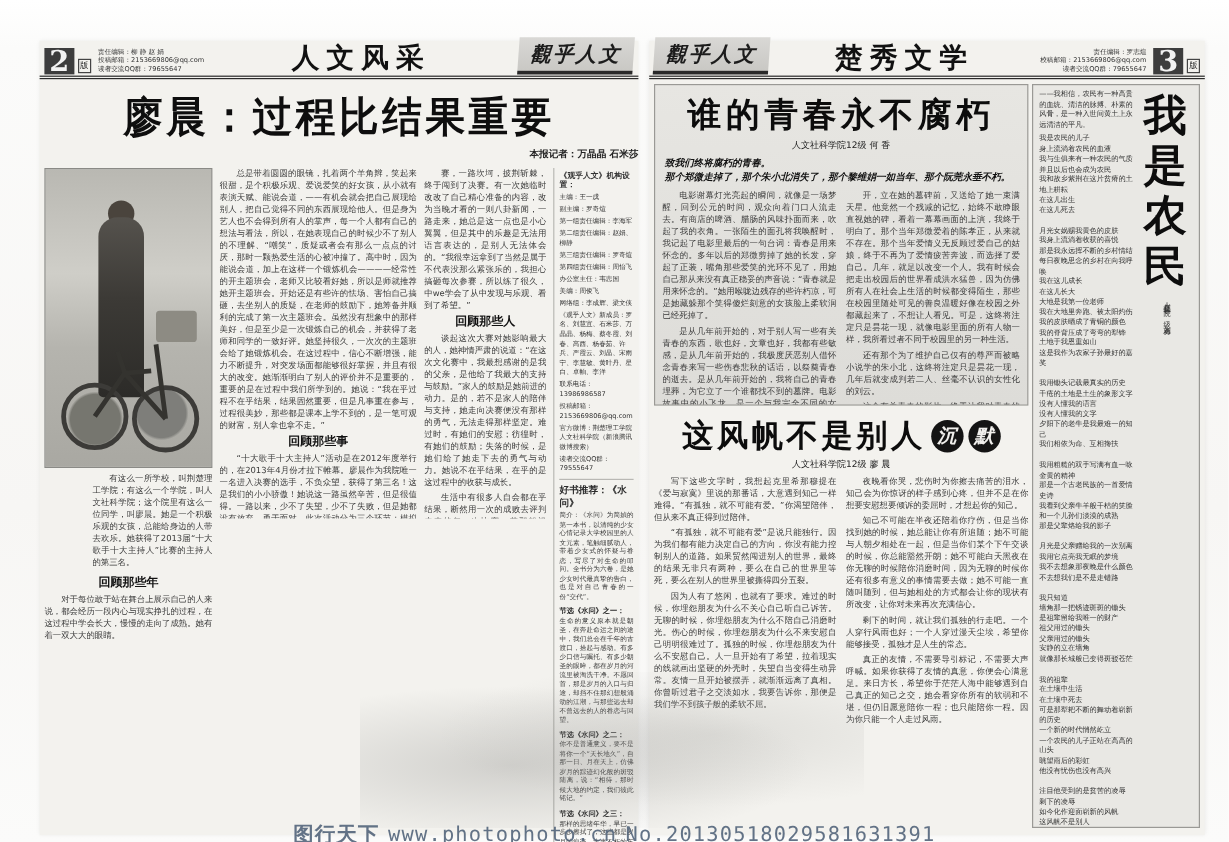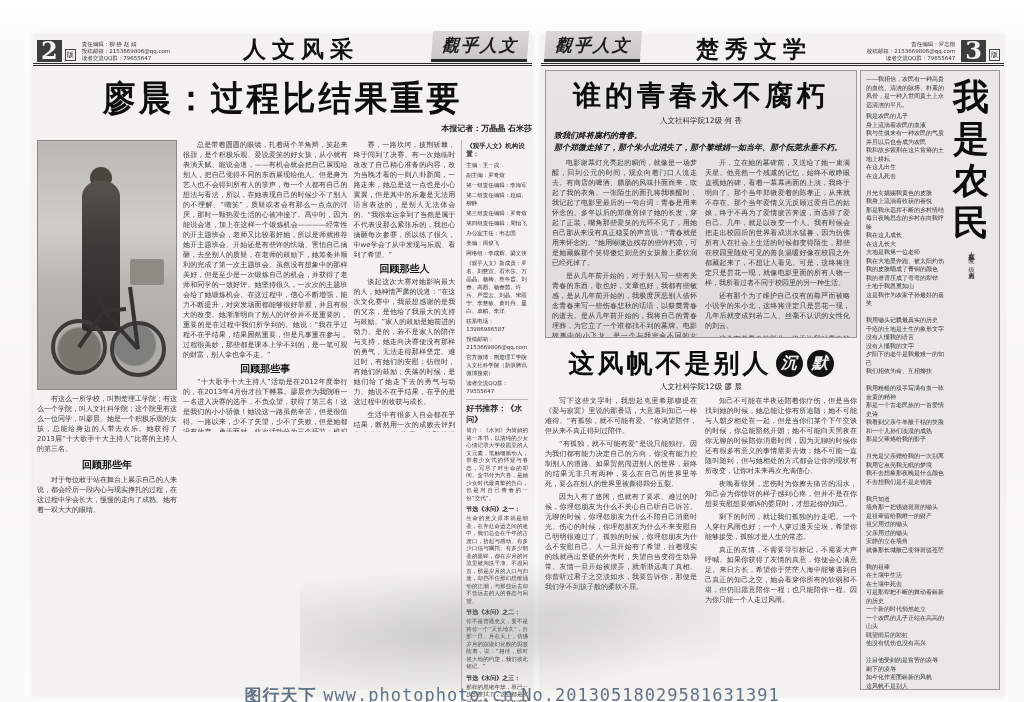--- a/index.html
+++ b/index.html
@@ -113,21 +113,21 @@
         <div class="photo">
           <div class="head"></div>
           <div class="fig"></div>
           <div class="basket"></div>
           <svg width="138" height="248" viewBox="0 0 138 248">
             <circle cx="41" cy="206" r="26" fill="none" stroke="#3c3b38" stroke-width="4"></circle>
             <circle cx="100" cy="208" r="26" fill="none" stroke="#3c3b38" stroke-width="4"></circle>
             <path d="M41 206 L66 170 L100 208 M66 170 L88 168 M60 152 L66 170 M92 146 L100 208" stroke="#34332f" stroke-width="4" fill="none"></path>
           </svg>
         </div>
-        <div class="bodytext" style="margin-top:4px;">
+        <div class="bodytext" style="margin-top:4px;margin-left:40px;">
           <p>有这么一所学校，叫荆楚理工学院；有这么一个学院，叫人文社科学院；这个院里有这么一位同学，叫廖晨。她是一个积极乐观的女孩，总能给身边的人带去欢乐。她获得了2013届“十大歌手十大主持人”比赛的主持人的第三名。</p>
         </div>
         <div class="subhead">回顾那些年</div>
         <div class="bodytext">
           <p>对于每位敢于站在舞台上展示自己的人来说，都会经历一段内心与现实挣扎的过程，在这过程中学会长大，慢慢的走向了成熟。她有着一双大大的眼睛。</p>
         </div>
       </div>
 
       <div class="p2-c2 topgrid bodytext">
         <p>总是带着圆圆的眼镜，扎着两个羊角辫，笑起来很甜，是个积极乐观、爱说爱笑的好女孩，从小就有表演天赋、能说会道，——有机会就会把自己展现给别人，把自己觉得不同的东西展现给他人。但是身为艺人也不会得到所有人的掌声，每一个人都有自己的想法与看法，所以，在她表现自己的时候少不了别人的不理解、“嘲笑”，质疑或者会有那么一点点的讨厌，那时一颗热爱生活的心被冲撞了。高中时，因为能说会道，加上在这样一个锻炼机会————经常性的开主题班会，老师又比较看好她，所以是师就推荐她开主题班会。开始还是有些许的怯场、害怕自己搞砸，去坐别人的质疑，在老师的鼓励下，她筹备并顺利的完成了第一次主题班会。虽然没有想象中的那样美好，但是至少是一次锻炼自己的机会，并获得了老师和同学的一致好评。她坚持很久，一次次的主题班会给了她锻炼机会。在这过程中，信心不断增强，能力不断提升，对突发场面都能够很好掌握，并且有很大的改变。她渐渐明白了别人的评价并不是重要的，重要的是在过程中我们所学到的。她说：“我在乎过程不在乎结果，结果固然重要，但是凡事重在参与，过程很美妙，那些都是课本上学不到的，是一笔可观的财富，别人拿也拿不走。”</p>
@@ -221,22 +221,22 @@
           <span class="circ">默</span>
         </div>
         <div class="byline2">人文社科学院12级  廖 晨</div>
         <div class="twocol">
           <div class="bodytext">
             <p>写下这些文字时，我想起克里希那穆提在《爱与寂寞》里说的那番话，大意遇到知己一样难得。“有孤独，就不可能有爱。”你渴望陪伴，但从来不真正得到过陪伴。</p>
             <p>“有孤独，就不可能有爱”是说只能独行。因为我们都有能力决定自己的方向，你没有能力控制别人的道路。如果贸然闯进别人的世界，最终的结果无非只有两种，要么在自己的世界里等死，要么在别人的世界里被撕得四分五裂。</p>
             <p>因为人有了悠闲，也就有了要求。难过的时候，你埋怨朋友为什么不关心自己听自己诉苦。无聊的时候，你埋怨朋友为什么不陪自己消磨时光。伤心的时候，你埋怨朋友为什么不来安慰自己明明很难过了。孤独的时候，你埋怨朋友为什么不安慰自己。人一旦开始有了希望，拉着现实的线就画出坚硬的外壳时，失望自当变得生动异常。友情一旦开始被摆弄，就渐渐远离了真相。你曾听过君子之交淡如水，我要告诉你，那便是我们学不到孩子般的柔软不屈。</p>
           </div>
           <div class="bodytext">
+            <p>夜晚看你哭，悲伤时为你擦去痛苦的泪水，知己会为你惊讶的样子感到心疼，但并不是在你想要安慰想要倾诉的委屈时，才想起你的知己。</p>
             <p>知己不可能在半夜还陪着你疗伤，但是当你找到她的时候，她总能让你有所追随；她不可能与人朝夕相处在一起，但是当你们某个下午交谈的时候，你总能豁然开朗；她不可能白天黑夜在你无聊的时候陪你消磨时间，因为无聊的时候你还有很多有意义的事情需要去做；她不可能一直随叫随到，但与她相处的方式都会让你的现状有所改变，让你对未来再次充满信心。</p>
-            <p>夜晚看你哭，悲伤时为你擦去痛苦的泪水，知己会为你惊讶的样子感到心疼，但并不是在你想要安慰想要倾诉的委屈时，才想起你的知己。</p>
             <p>剩下的时间，就让我们孤独的行走吧。一个人穿行风雨也好；一个人穿过漫天尘埃，希望你能够接受，孤独才是人生的常态。</p>
             <p>真正的友情，不需要导引标记，不需要大声呼喊。如果你获得了友情的真意，你便会心满意足。来日方长，希望你于茫茫人海中能够遇到自己真正的知己之交，她会看穿你所有的软弱和不堪，但仍旧愿意陪你一程；也只能陪你一程。因为你只能一个人走过风雨。</p>
           </div>
         </div>
       </div>
     </div>
 
     <div class="sidebar">
       <div class="sb-top">
         <div class="sb-poem">

